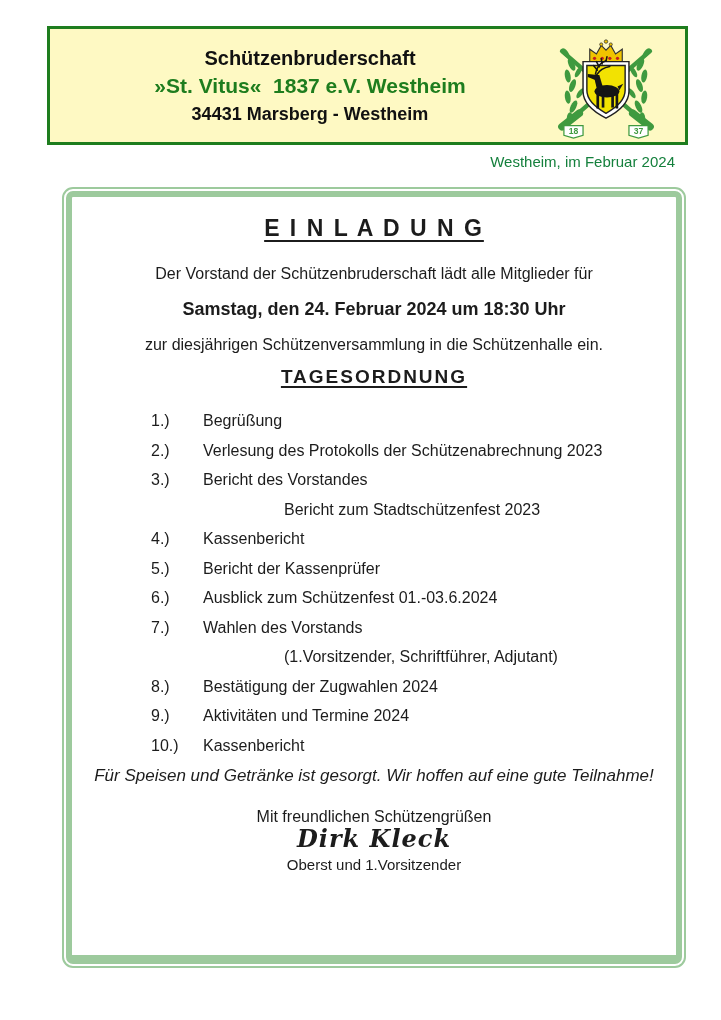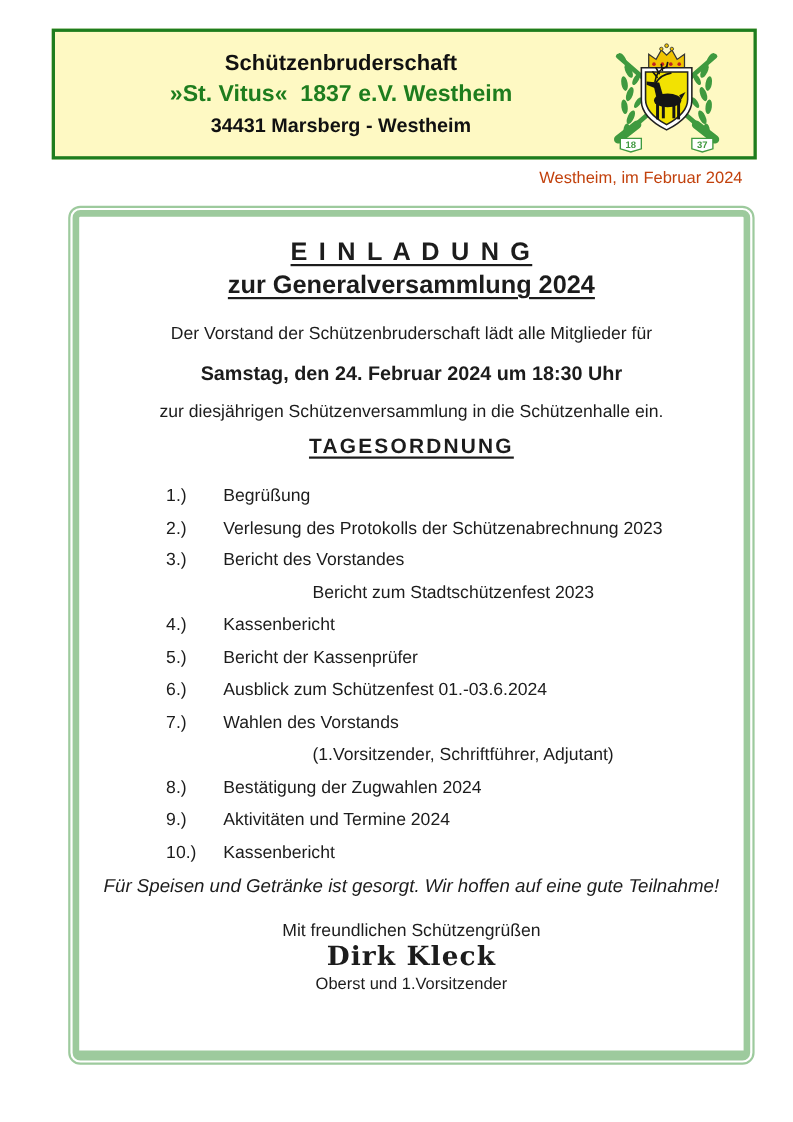--- a/index.html
+++ b/index.html
@@ -13,21 +13,21 @@
     border:3px solid #1e7d1e;box-sizing:border-box;background:#fef9c3;
   }
   .header-inner{display:flex;align-items:center;height:100%;position:relative;}
   .header-text{width:520px;text-align:center;line-height:28px;}
   .hline1{font-size:20px;font-weight:bold;color:#111;}
   .hline2{font-size:21px;font-weight:bold;color:#1e7d1e;white-space:pre;}
   .hline3{font-size:18px;font-weight:bold;color:#111;}
   .header-logo{position:absolute;right:20px;top:3px;width:118px;height:110px;}
   
   .date-line{
-    position:absolute;top:153px;right:46px;font-size:15px;color:#c2410c;
+    position:absolute;top:153px;right:46px;font-size:15px;color:#15803d;
   }
   
   .main-box-outer{
     position:absolute;left:62px;top:187px;width:624px;height:781px;
     border:2px solid #9dca9d;border-radius:11px;box-sizing:border-box;padding:2px;
     background:#fff;
   }
   .main-box-inner{
     height:100%;box-sizing:border-box;
     border:6px solid #9dca9d;border-bottom-width:9px;border-radius:7px;
@@ -50,21 +50,21 @@
     display:inline-block;
   }
   .agenda-list{margin-top:16px;text-align:left;}
   .agenda-row{display:flex;line-height:29.5px;font-size:16px;}
   .agenda-num{width:52px;padding-left:69px;flex:none;}
   .agenda-text{flex:1;}
   .agenda-sub{padding-left:202px;line-height:29.5px;font-size:16px;}
   .closing-note{font-size:17px;font-style:italic;margin-top:6px;}
   .greeting{font-size:16px;margin-top:22px;}
   .signature{
-    font-family:"DejaVu Serif", serif;font-weight:bold;
+    font-family:"DejaVu Serif", serif;font-style:italic;font-weight:bold;
     font-size:24px;line-height:26px;letter-spacing:1px;
   }
   .signature-title{font-size:15px;margin-top:4px;}
 </style>
 </head>
 <body>
 
 <div class="header-box">
   <div class="header-inner">
     <div class="header-text">
@@ -146,21 +146,20 @@
     </svg>
   </div>
 </div>
 
 <div class="date-line">Westheim, im Februar 2024</div>
 
 <div class="main-box-outer">
   <div class="main-box-inner">
 
     <div class="title1">E I N L A D U N G</div>
-    <div class="title2">zur Generalversammlung 2024</div>
 
     <div class="intro">Der Vorstand der Schützenbruderschaft lädt alle Mitglieder für</div>
     <div class="datetime">Samstag, den 24. Februar 2024 um 18:30 Uhr</div>
     <div class="intro2">zur diesjährigen Schützenversammlung in die Schützenhalle ein.</div>
 
     <div><span class="agenda-title">TAGESORDNUNG</span></div>
 
     <div class="agenda-list">
       <div class="agenda-row">
         <span class="agenda-num">1.)</span>

